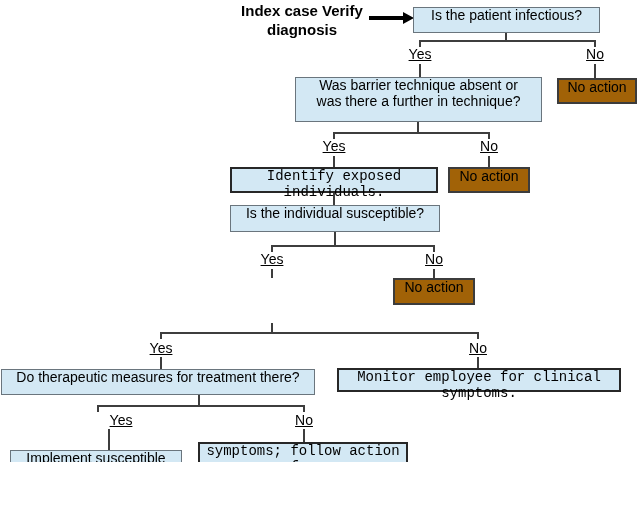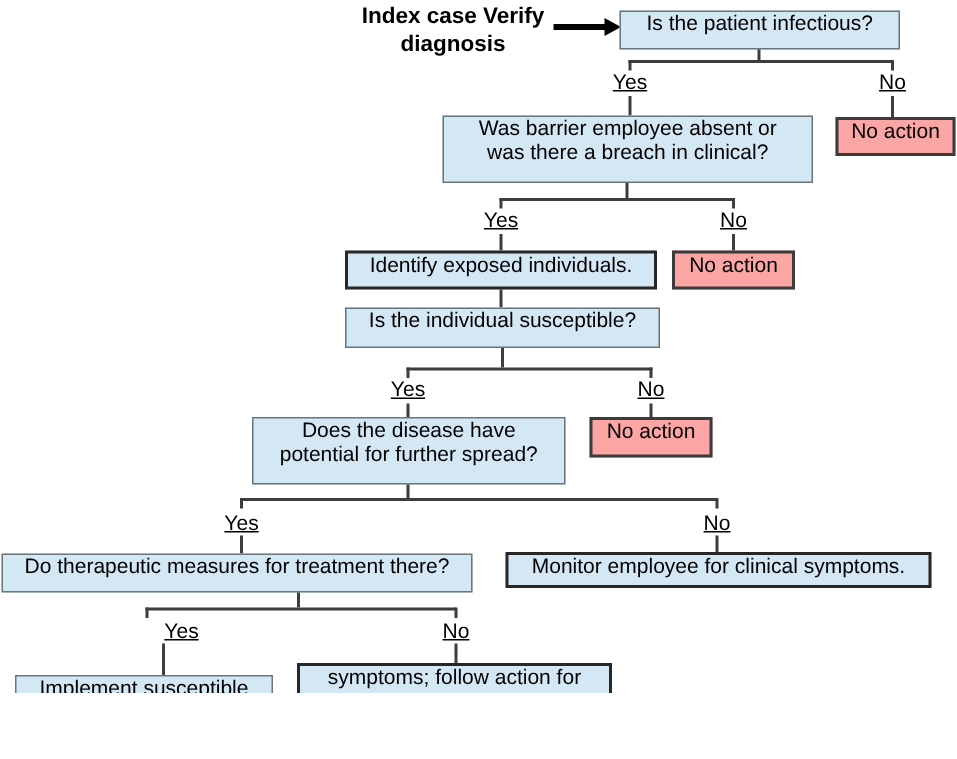--- a/index.html
+++ b/index.html
@@ -8,22 +8,22 @@
     font-family:"Liberation Sans", sans-serif;color:#000;overflow:hidden;
   }
   .node{
     position:absolute;box-sizing:border-box;
     display:flex;flex-direction:column;align-items:center;justify-content:flex-start;
     text-align:center;font-size:14px;line-height:1.14;
     background:#d3e8f4;
   }
   .node span{display:block;}
   .thin{border:1.4px solid #6a757d;}
-  .thick{border:2.5px solid #272727;}
-  .noaction{background:#fca5a5;border:2.2px solid #3c3c3c;}
+  .thick{border:2.5px solid #272727;font-family:Liberation Mono, monospace;}
+  .noaction{background:#a16207;border:2.2px solid #3c3c3c;}
   .vline,.hline{position:absolute;background:#3d3d3d;}
   .vline{width:1.5px;}
   .hline{height:1.5px;}
   .yn{position:absolute;transform:translateX(-50%);font-size:14px;white-space:nowrap;text-decoration:underline;}
   .indexlabel{
     position:absolute;left:237px;top:2px;width:130px;
     font-weight:bold;font-size:15px;line-height:1.25;text-align:center;
   }
   .arrow-shaft{position:absolute;left:369px;top:16px;width:35px;height:3.5px;background:#000;}
   .arrow-head{
@@ -50,22 +50,22 @@
   <div class="vline" style="left:505px;top:33px;height:7px"></div>
   <div class="hline" style="left:419px;top:40px;width:177px"></div>
   <div class="vline" style="left:419px;top:40px;height:7px"></div>
   <div class="vline" style="left:594px;top:40px;height:7px"></div>
   <div class="yn" style="left:420px;top:46px">Yes</div>
   <div class="yn" style="left:595px;top:46px">No</div>
   <div class="vline" style="left:419px;top:64px;height:13px"></div>
   <div class="vline" style="left:594px;top:64px;height:14px"></div>
 
   <div class="node thin" style="left:295px;top:77px;width:247px;height:45px">
-    <span>Was barrier employee absent or</span>
-    <span>was there a breach in clinical?</span>
+    <span>Was barrier technique absent or</span>
+    <span>was there a further in technique?</span>
   </div>
   <div class="node noaction" style="left:557px;top:78px;width:80px;height:26px">
     <span>No action</span>
   </div>
 
   <div class="vline" style="left:417px;top:122px;height:10px"></div>
   <div class="hline" style="left:333px;top:132px;width:157px"></div>
   <div class="vline" style="left:333px;top:132px;height:7px"></div>
   <div class="vline" style="left:488px;top:132px;height:7px"></div>
   <div class="yn" style="left:334px;top:138px">Yes</div>
@@ -88,24 +88,20 @@
 
   <div class="vline" style="left:334px;top:232px;height:13px"></div>
   <div class="hline" style="left:271px;top:245px;width:164px"></div>
   <div class="vline" style="left:271px;top:245px;height:7px"></div>
   <div class="vline" style="left:433px;top:245px;height:7px"></div>
   <div class="yn" style="left:272px;top:251px">Yes</div>
   <div class="yn" style="left:434px;top:251px">No</div>
   <div class="vline" style="left:271px;top:269px;height:9px"></div>
   <div class="vline" style="left:433px;top:269px;height:9px"></div>
 
-  <div class="node thin" style="left:168px;top:278px;width:209px;height:45px">
-    <span>Does the disease have</span>
-    <span>potential for further spread?</span>
-  </div>
   <div class="node noaction" style="left:393px;top:278px;width:82px;height:27px">
     <span>No action</span>
   </div>
 
   <div class="vline" style="left:271px;top:323px;height:9px"></div>
   <div class="hline" style="left:160px;top:332px;width:318px"></div>
   <div class="vline" style="left:160px;top:332px;height:7px"></div>
   <div class="vline" style="left:477px;top:332px;height:7px"></div>
   <div class="yn" style="left:161px;top:340px">Yes</div>
   <div class="yn" style="left:478px;top:340px">No</div>

